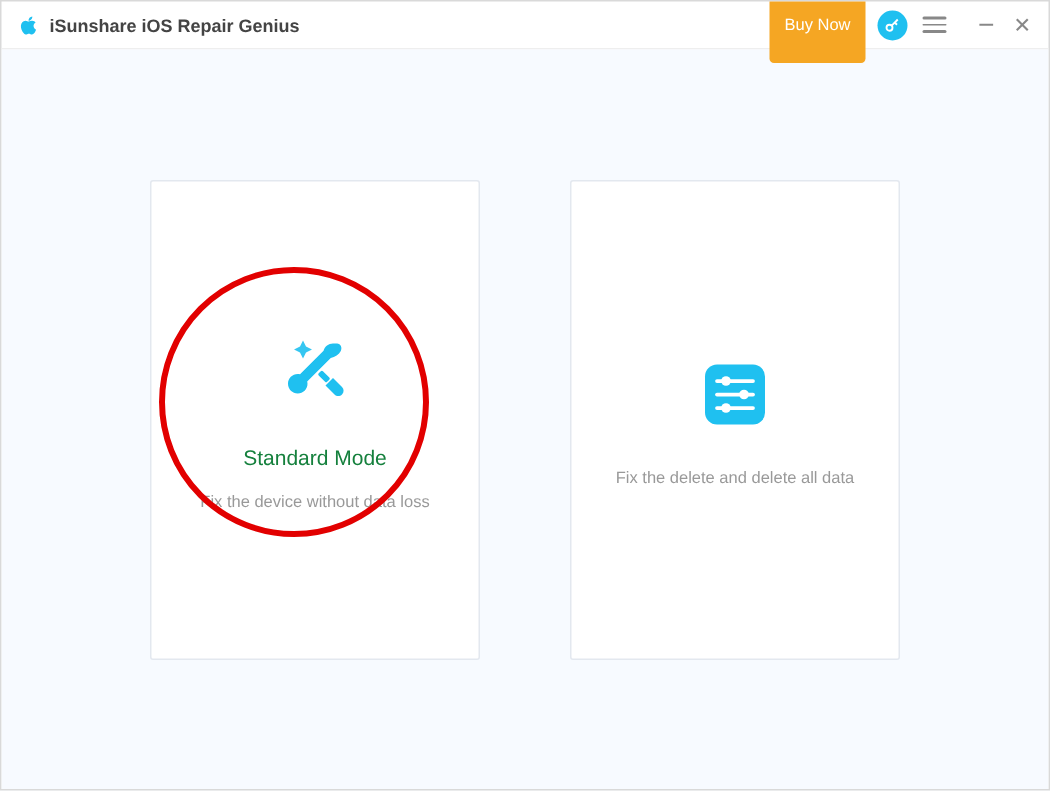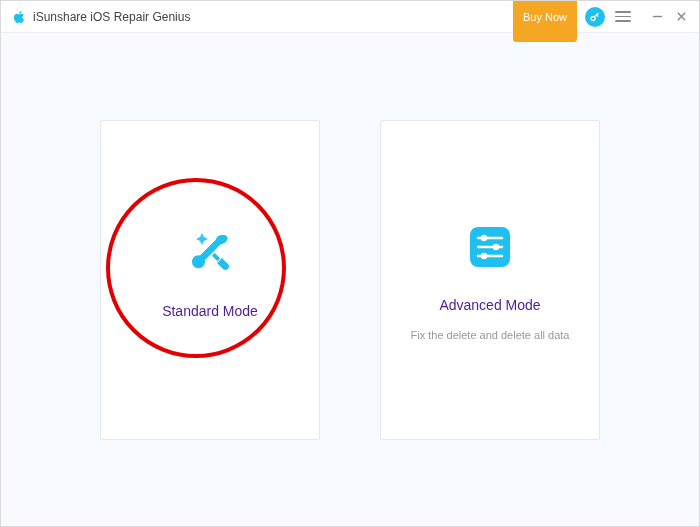--- a/index.html
+++ b/index.html
@@ -13,21 +13,21 @@
       overflow: hidden;
     }
     .titlebar {
       height: 32px;
       display: flex;
       align-items: center;
       padding: 0 8px 0 10px;
       border-bottom: 1px solid #eee;
     }
     .logo { width: 16px; height: 16px; margin-right: 6px; }
-    .app-title { font-size: 12px; color: #444; font-weight: 400; }
+    .app-title { font-size: 12px; color: #444; font-weight: 700; }
     .titlebar-spacer { flex: 1; }
     .buy-now {
       background: #f5a623;
       color: #fff;
       font-size: 11px;
       font-weight: 500;
       padding: 19px 10px;
       border-radius: 3px;
       margin-right: 8px;
       cursor: pointer;
@@ -72,21 +72,21 @@
       border: 1px solid #e3e8ef;
       border-radius: 2px;
       display: flex;
       flex-direction: column;
       align-items: center;
       justify-content: center;
       cursor: pointer;
       position: relative;
     }
     .card-icon { margin-bottom: 22px; }
-    .card-title { font-size: 14px; color: #4c1d95; font-weight: 500; margin-bottom: 16px; }
+    .card-title { font-size: 14px; color: #15803d; font-weight: 500; margin-bottom: 16px; }
     .card-desc { font-size: 11px; color: #999; }
     .annot-circle {
       position: absolute;
       width: 180px;
       height: 180px;
       border: 4px solid #e20000;
       border-radius: 50%;
       pointer-events: none;
       left: 105px;
       top: 177px;
@@ -130,32 +130,32 @@
   <div class="card">
     <svg class="card-icon" width="56" height="56" viewBox="0 0 56 56">
       <g fill="#1fc0f0">
         <path d="M40 10c-3 0-5.5 2-6.3 4.8L18 30.5c-.5-.1-1-.2-1.5-.2-3.6 0-6.5 2.9-6.5 6.5s2.9 6.5 6.5 6.5 6.5-2.9 6.5-6.5c0-.5-.1-1-.2-1.5l15.7-15.7C41.3 19 44 17.5 45.2 15c.8-1.7.4-3.2-.7-4.3C43.4 9.6 41.8 10 40 10z"></path>
         <path d="M14 14l4-2 2-4 2 4 4 2-4 2-2 4-2-4z" opacity="0.9"></path>
         <path d="M35 38l5-5 6 6c1.4 1.4 1.4 3.6 0 5s-3.6 1.4-5 0z"></path>
         <rect x="30" y="30" width="8" height="4" rx="1" transform="rotate(45 34 32)"></rect>
       </g>
     </svg>
     <div class="card-title">Standard Mode</div>
+    <div class="card-desc">Fix the device without data loss</div>
   </div>
 
   <div class="card">
     <svg class="card-icon" width="56" height="56" viewBox="0 0 56 56">
       <rect x="8" y="8" width="40" height="40" rx="8" fill="#1fc0f0"></rect>
       <g stroke="#fff" stroke-width="2.5" stroke-linecap="round">
         <line x1="16" y1="19" x2="40" y2="19"></line>
         <line x1="16" y1="28" x2="40" y2="28"></line>
         <line x1="16" y1="37" x2="40" y2="37"></line>
       </g>
       <circle cx="22" cy="19" r="3.2" fill="#fff"></circle>
       <circle cx="34" cy="28" r="3.2" fill="#fff"></circle>
       <circle cx="22" cy="37" r="3.2" fill="#fff"></circle>
     </svg>
-    <div class="card-title">Advanced Mode</div>
     <div class="card-desc">Fix the delete and delete all data</div>
   </div>
 </div>
 
 <div class="annot-circle"></div>
 
 </body></html>

